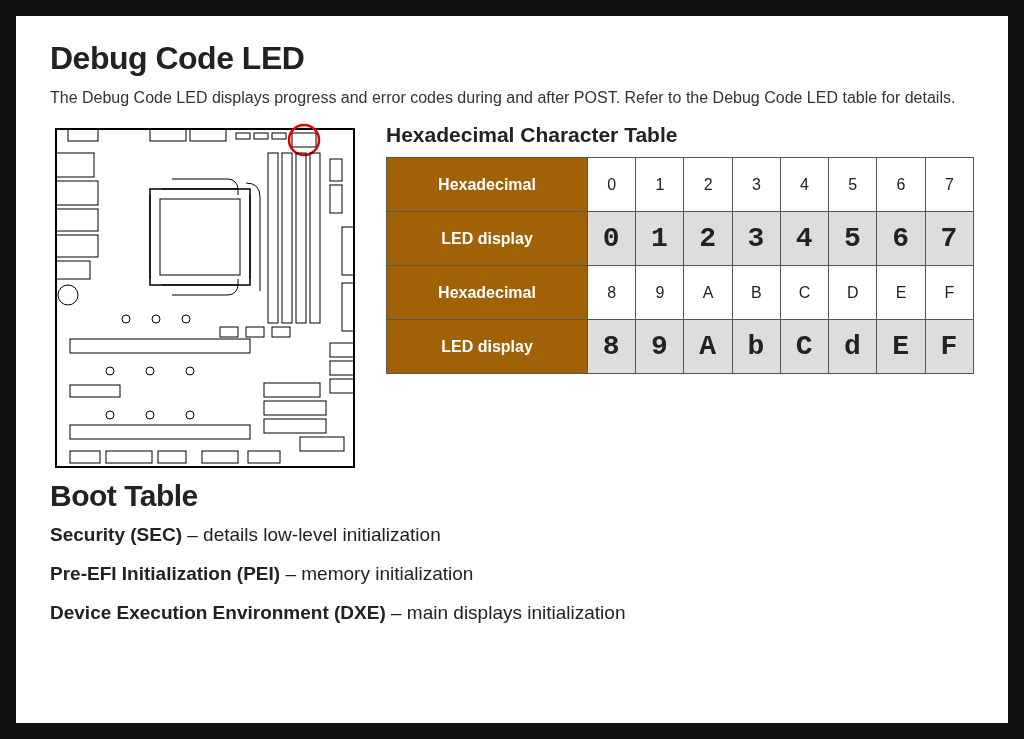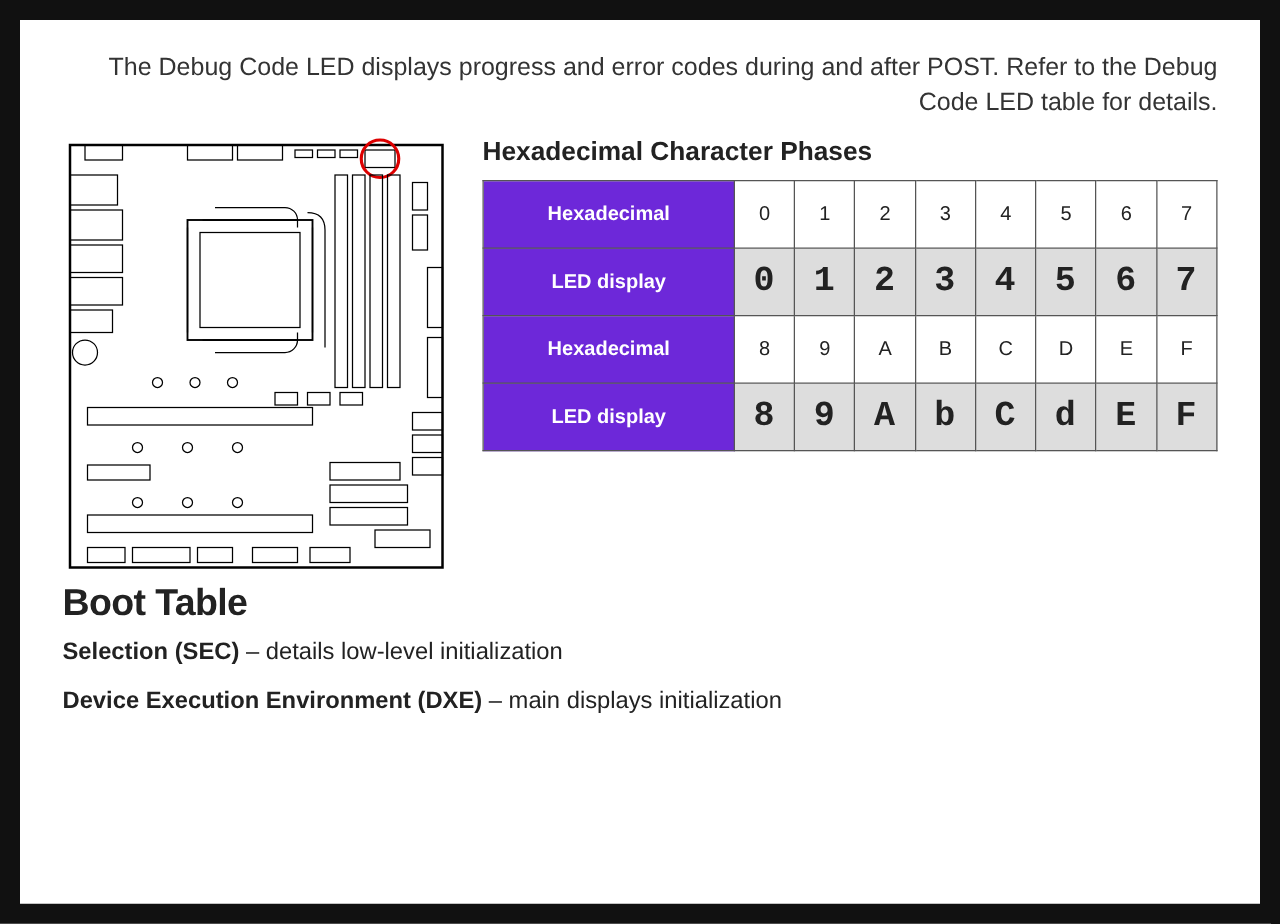--- a/index.html
+++ b/index.html
@@ -19,25 +19,24 @@
     padding: 24px 34px 0 34px;
     overflow: hidden;
   }
   h1 {
     font-size: 32px;
     font-weight: 700;
     margin-bottom: 10px;
     letter-spacing: -0.5px;
   }
   .intro {
-    font-size: 20px;
+    font-size: 16px;
     line-height: 1.4;
     margin-bottom: 14px;
     color: #333;
-    text-align: right;
   }
   .row {
     display: flex;
     align-items: flex-start;
     gap: 26px;
   }
   .board-col { flex: 0 0 310px; }
   .board-svg { width: 310px; height: auto; display: block; }
   .table-col { flex: 1; }
   .table-title {
@@ -49,21 +48,21 @@
     border-collapse: collapse;
     width: 100%;
     table-layout: fixed;
   }
   table.hex th, table.hex td {
     border: 1px solid #555;
     text-align: center;
     vertical-align: middle;
   }
   table.hex th {
-    background: #6d28d9;
+    background: #a16207;
     color: #fff;
     font-weight: 700;
     font-size: 16px;
     width: 200px;
     height: 54px;
     padding: 0 24px;
   }
   table.hex td {
     width: 48px;
     height: 54px;
@@ -89,20 +88,21 @@
     margin-bottom: 14px;
     line-height: 1.3;
   }
   .phase b { font-weight: 700; }
 </style>
 </head>
 <body>
 
 <div class="page">
 
+  <h1>Debug Code LED</h1>
 
   <p class="intro">The Debug Code LED displays progress and error codes during and after POST. Refer to the Debug Code LED table for details.</p>
 
   <div class="row">
 
     <div class="board-col">
       <svg class="board-svg" viewBox="0 0 310 350" xmlns="http://www.w3.org/2000/svg">
 
         <rect x="6" y="6" width="298" height="338" fill="none" stroke="#000" stroke-width="2"></rect>
 
@@ -168,21 +168,21 @@
 
         <rect x="20" y="328" width="30" height="12" fill="none" stroke="#000"></rect>
         <rect x="56" y="328" width="46" height="12" fill="none" stroke="#000"></rect>
         <rect x="108" y="328" width="28" height="12" fill="none" stroke="#000"></rect>
         <rect x="152" y="328" width="36" height="12" fill="none" stroke="#000"></rect>
         <rect x="198" y="328" width="32" height="12" fill="none" stroke="#000"></rect>
       </svg>
     </div>
 
     <div class="table-col">
-      <div class="table-title">Hexadecimal Character Phases</div>
+      <div class="table-title">Hexadecimal Character Table</div>
       <table class="hex">
         <tbody>
             <tr>
           <th>Hexadecimal</th>
           <td>0</td>
           <td>1</td>
           <td>2</td>
           <td>3</td>
           <td>4</td>
           <td>5</td>
@@ -223,19 +223,22 @@
           <td class="shaded">F</td>
         </tr>
       </tbody>
         </table>
     </div>
   </div>
 
   <h2>Boot Table</h2>
 
   <p class="phase">
-    <b>Selection (SEC)</b><span> – details low-level initialization</span>
+    <b>Security (SEC)</b><span> – details low-level initialization</span>
+  </p>
+  <p class="phase">
+    <b>Pre-EFI Initialization (PEI)</b><span> – memory initialization</span>
   </p>
   <p class="phase">
     <b>Device Execution Environment (DXE)</b><span> – main displays initialization</span>
   </p>
 
 </div>
 
 </body></html>

